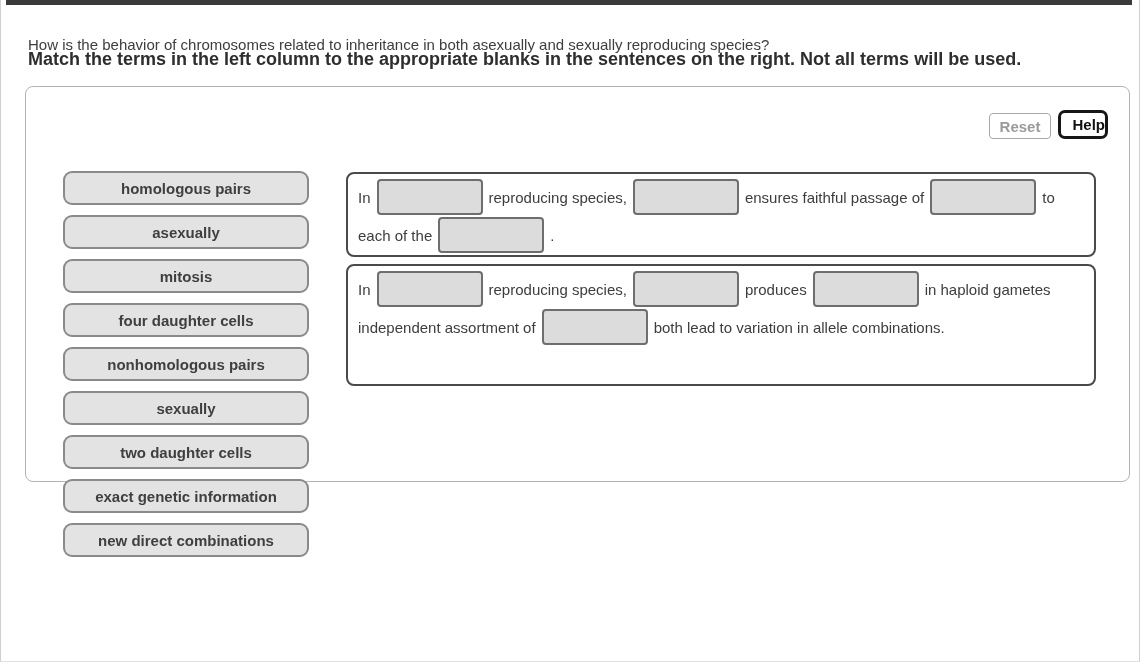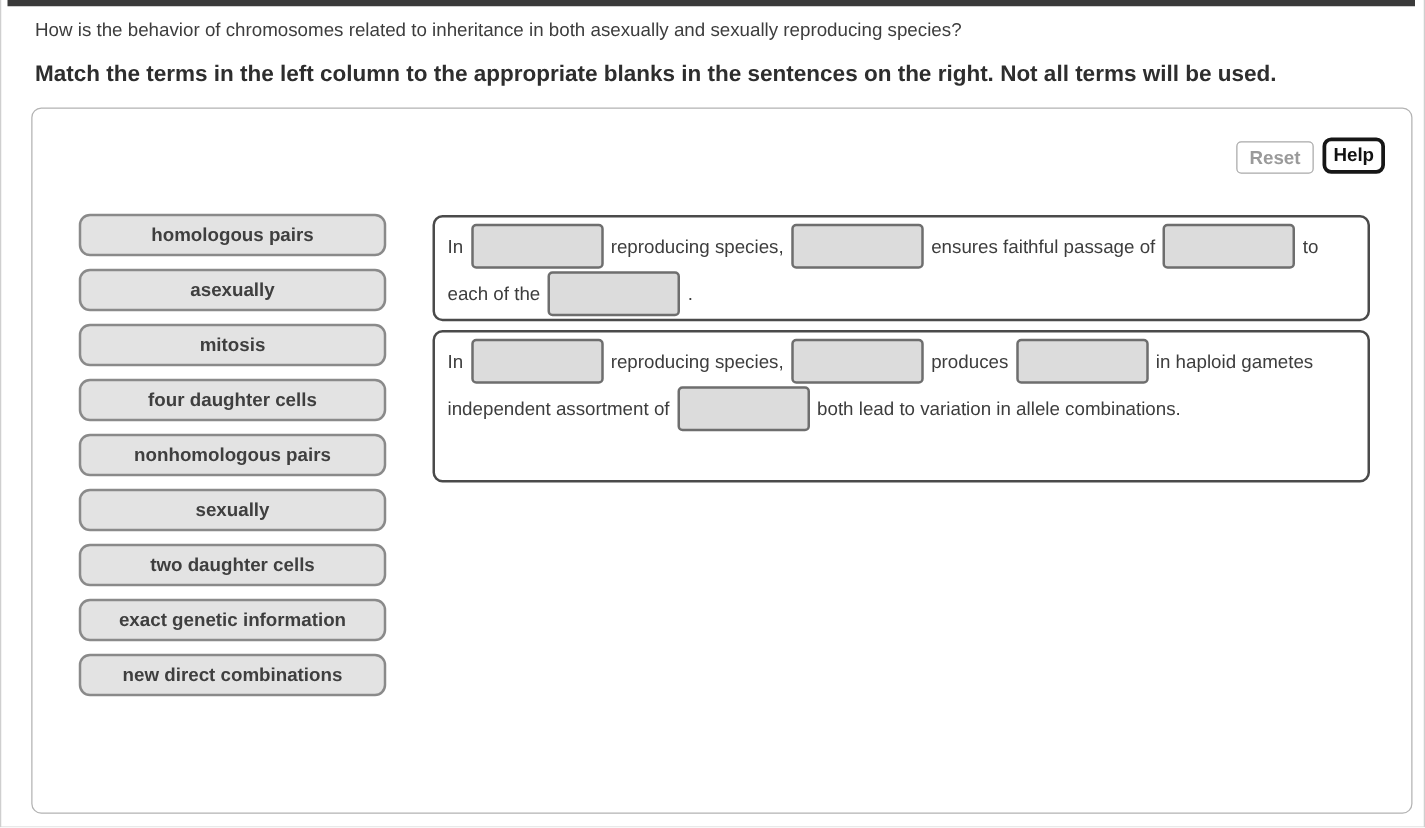--- a/index.html
+++ b/index.html
@@ -15,30 +15,30 @@
     border-left: 1px solid #cfcfcf;
     border-right: 1px solid #cfcfcf;
     border-bottom: 1px solid #e2e2e2;
     pointer-events: none;
   }
   .top-bar {
     position: absolute; top: 0; left: 6px; width: 1126px; height: 5px;
     background: var(--top-bar, #3a3a3a);
   }
   .question-text {
-    position: absolute; left: 28px; top: 16px;
+    position: absolute; left: 28px; top: 36px;
     font-size: 15px; color: #3d3d3d;
   }
   .instruction-text {
     position: absolute; left: 28px; top: 49px;
     font-size: 18px; font-weight: bold; color: #2e2e2e;
   }
   .activity-panel {
     position: absolute; left: 25px; top: 86px;
-    width: 1105px; height: 565px;
+    width: 1105px; height: 396px;
     background: #ffffff;
     border: 1px solid #b3b3b3;
     border-radius: 8px;
   }
   .reset-button {
     position: absolute; left: 963px; top: 26px;
     min-width: 62px; height: 26px;
     border: 1px solid #a9a9a9; border-radius: 4px;
     background: #ffffff;
     color: var(--reset-text, #9a9a9a);
@@ -50,20 +50,21 @@
   .help-button {
     position: absolute; left: 1032px; top: 23px;
     min-width: 50px; height: 29px;
     border: 3px solid var(--help-border, #161616); border-radius: 7px;
     background: #ffffff;
     color: #111111;
     font-family: inherit;
     font-size: 15px; font-weight: bold;
     padding: 0 0;
     cursor: pointer;
+    text-align: right;
   }
   .terms-column {
     position: absolute; left: 37px; top: 84px; width: 246px;
   }
   .term-chip {
     width: 246px; height: 34px;
     margin-bottom: 10px;
     background: var(--term-fill, #e3e3e3);
     border: 2px solid var(--term-border, #8a8a8a);
     border-radius: 9px;

